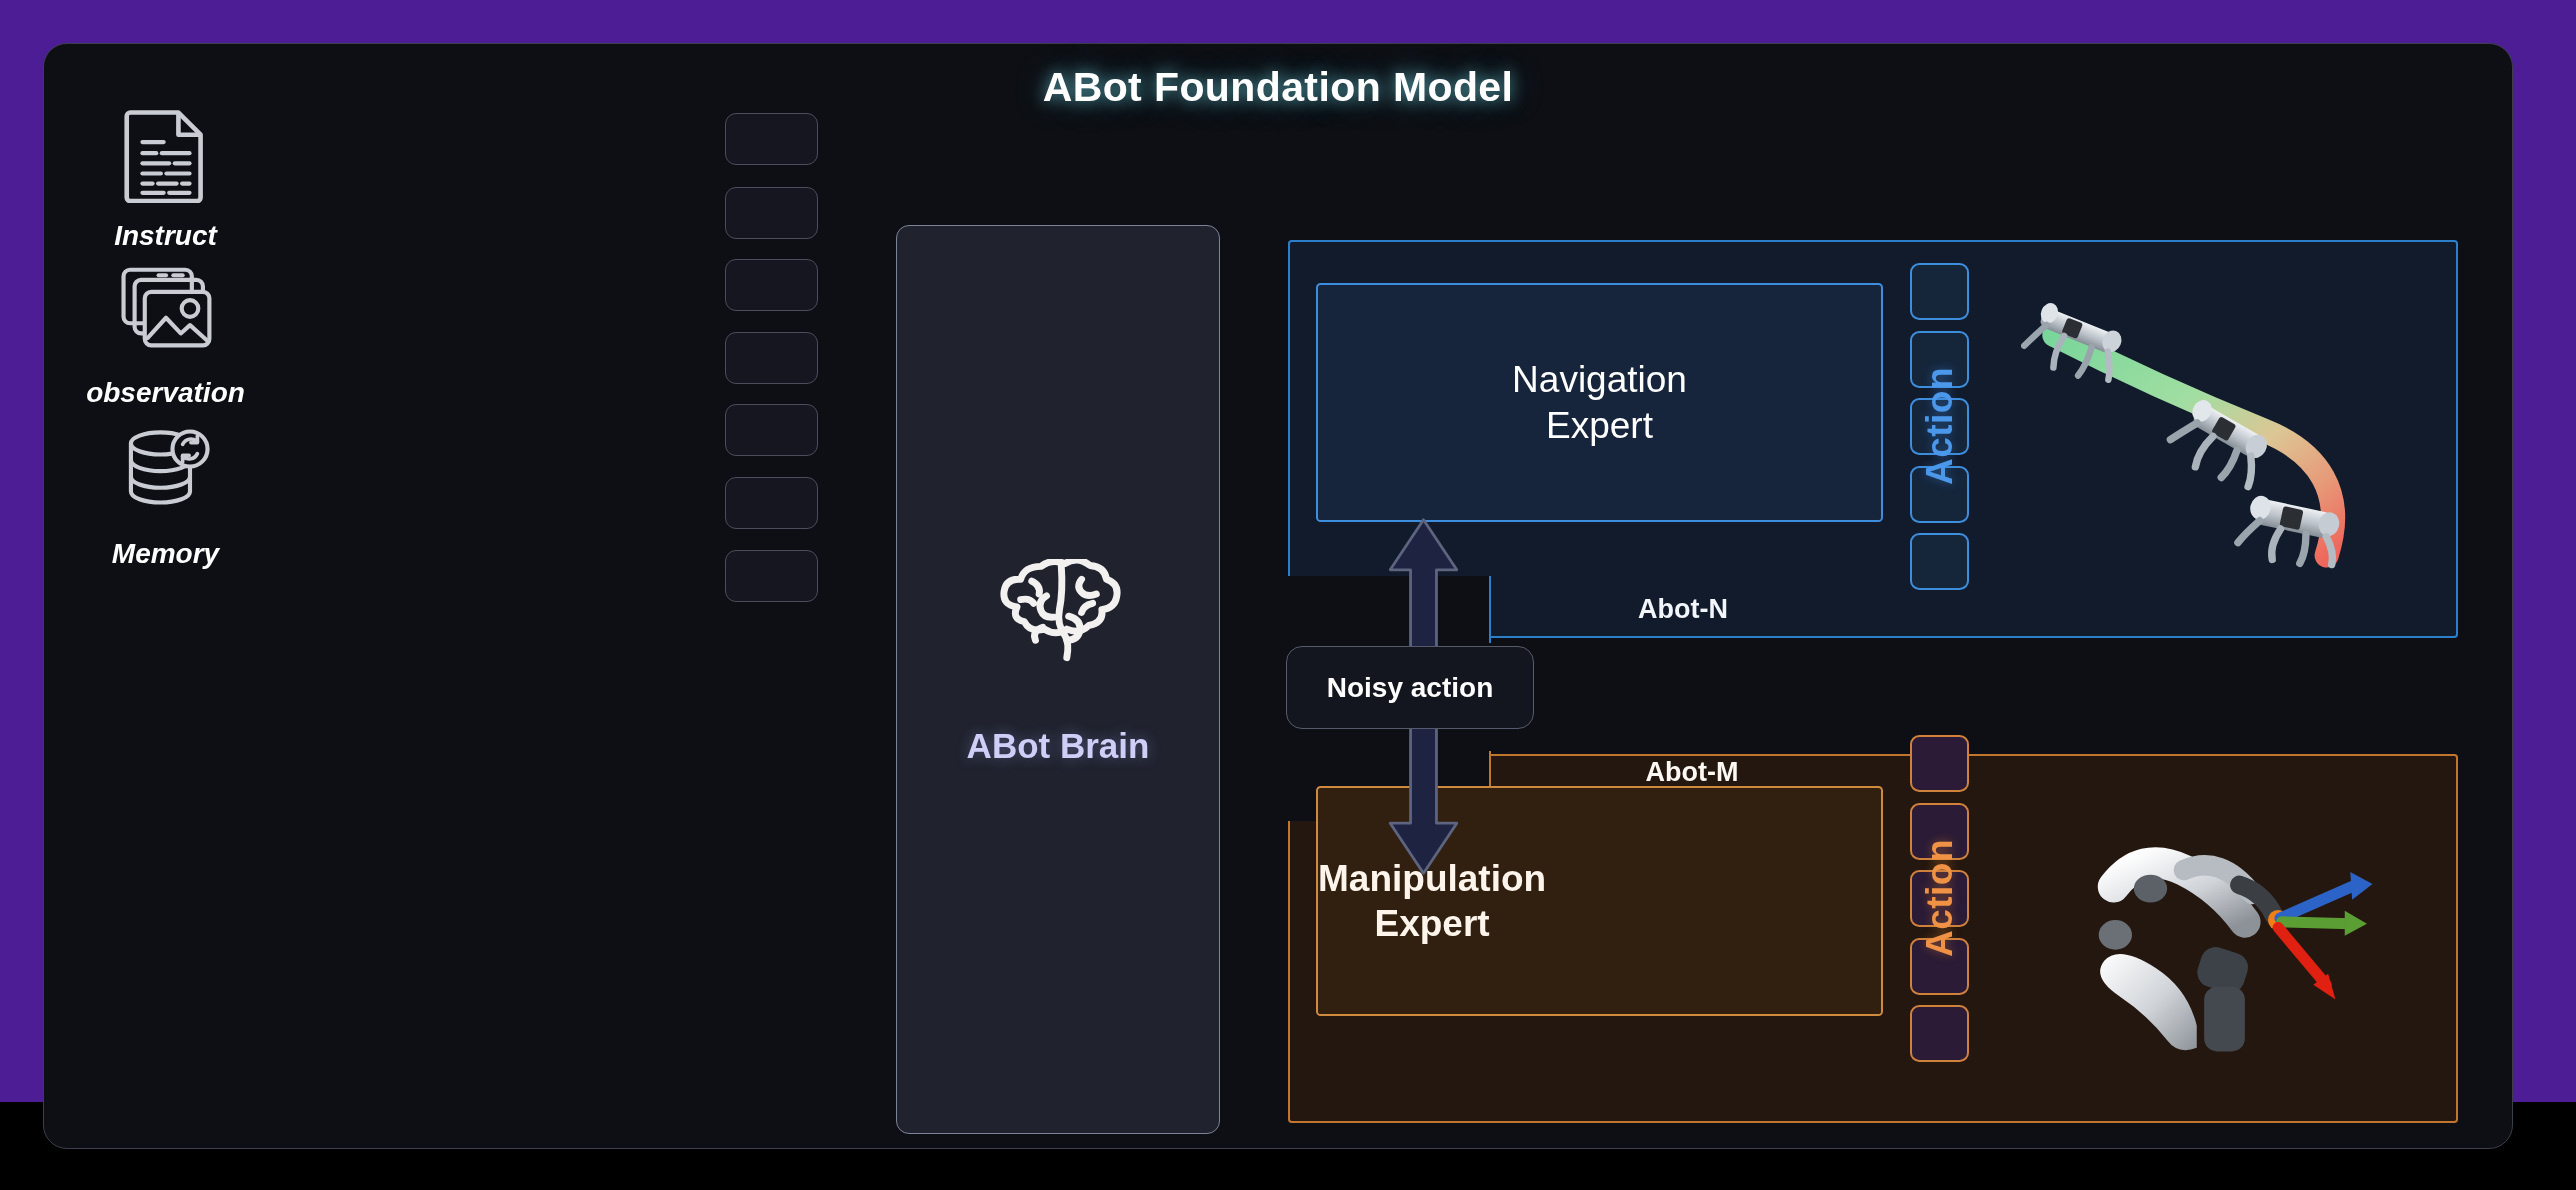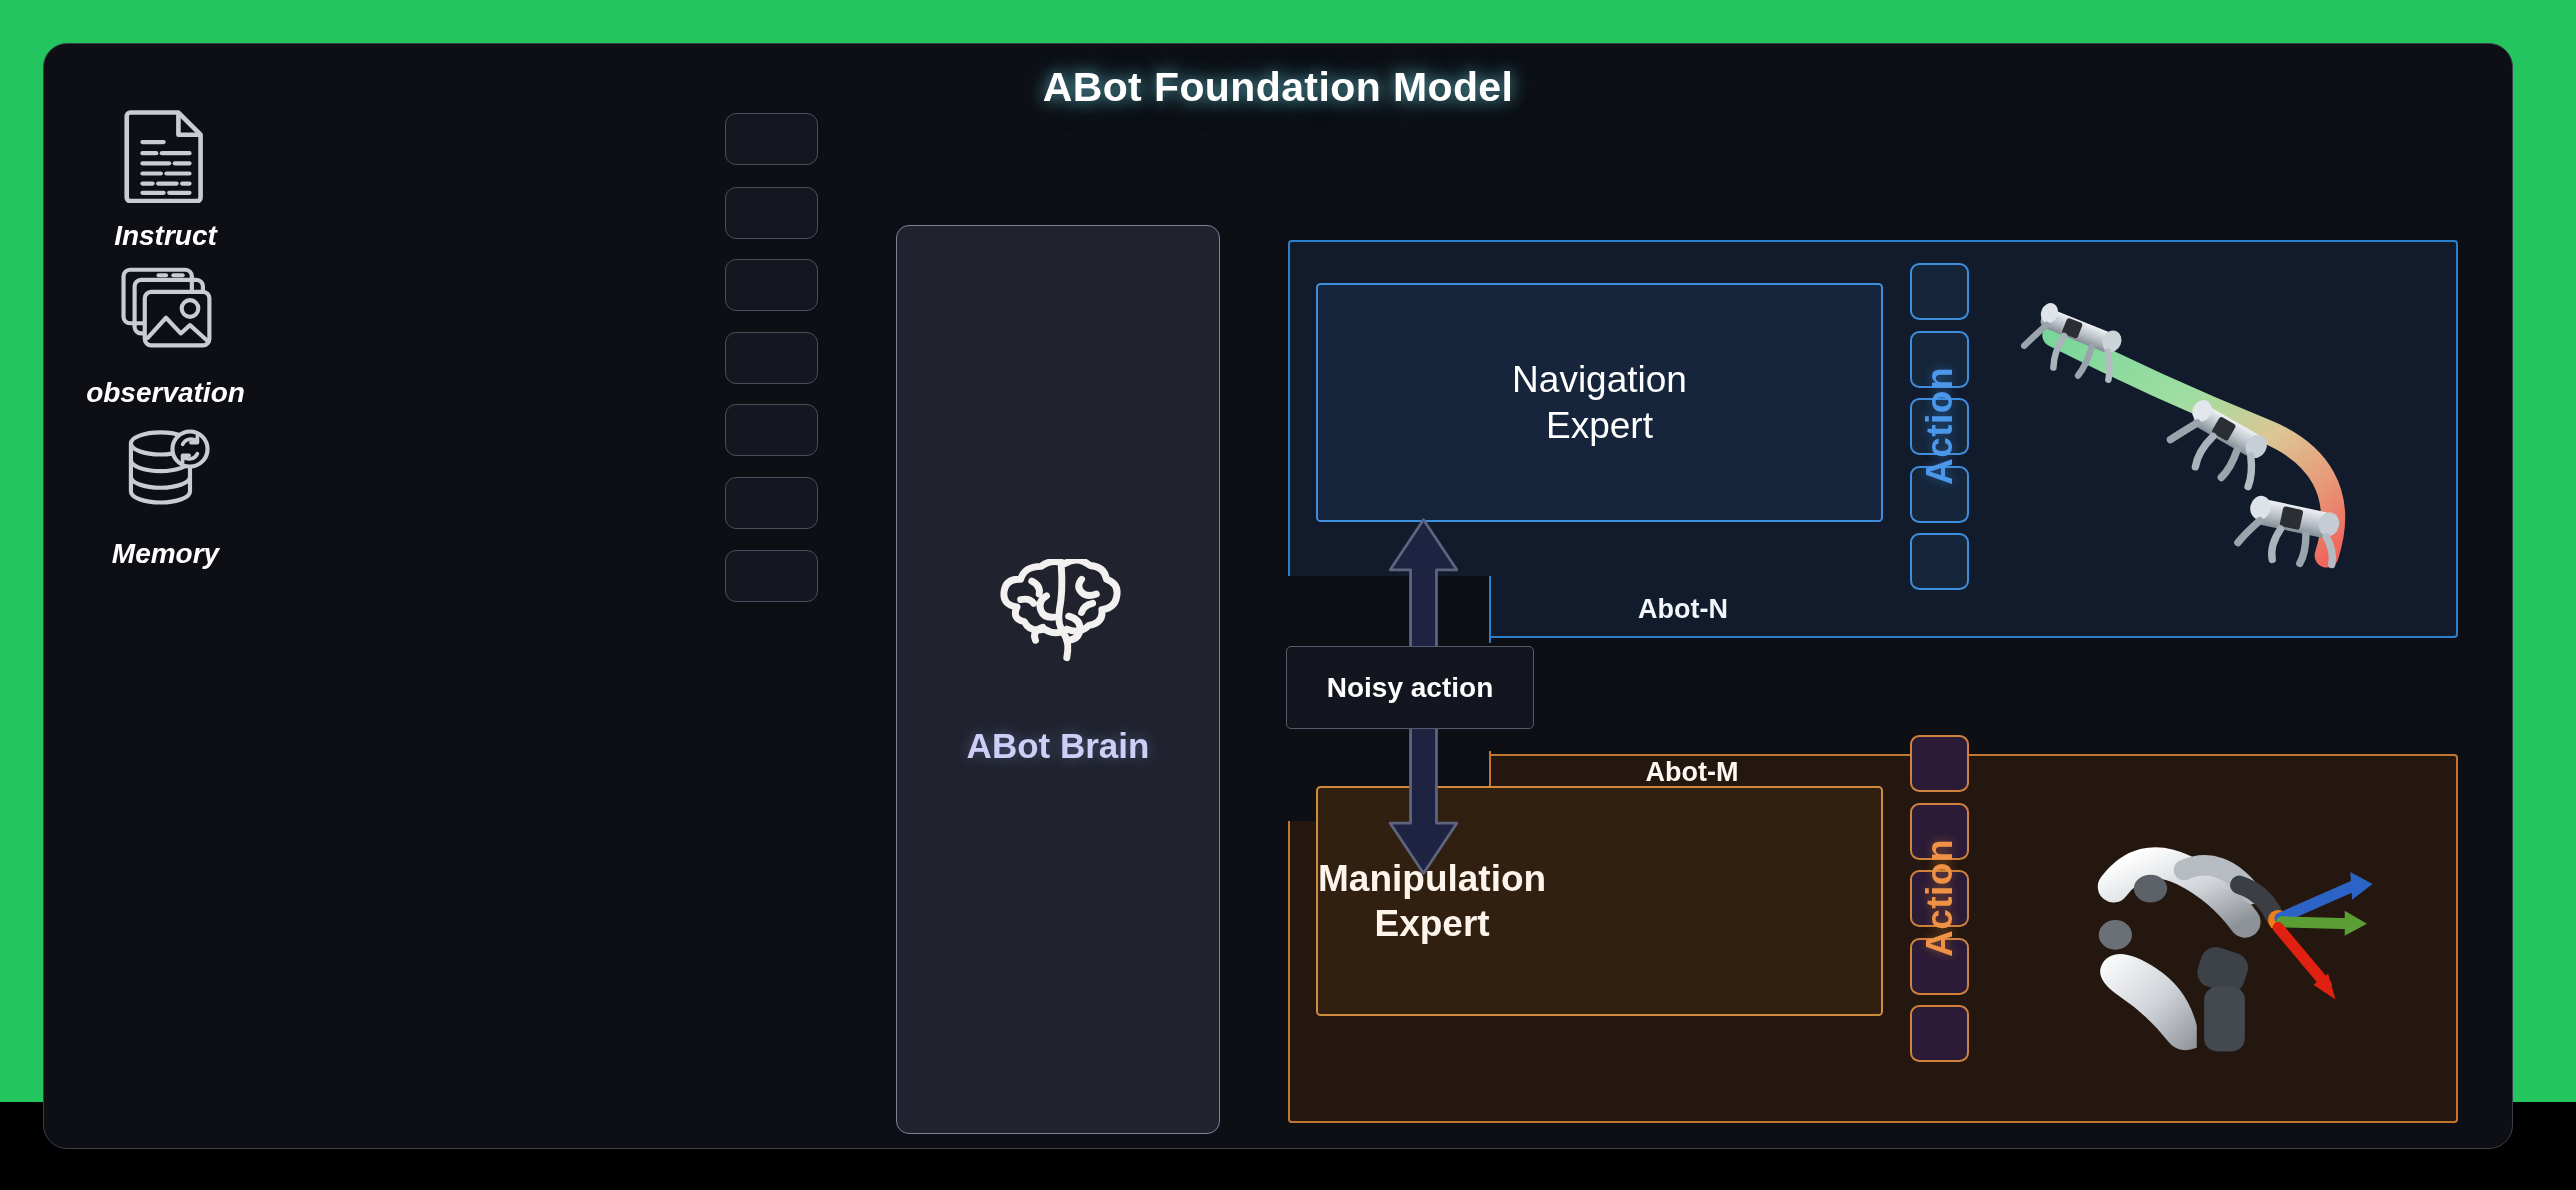--- a/index.html
+++ b/index.html
@@ -3,21 +3,21 @@
 <meta charset="utf-8">
 <style>
   * { box-sizing: border-box; margin: 0; padding: 0; }
   html, body {
     width: 2576px; height: 1191px;
     background: #000000;
     font-family: "Liberation Sans", sans-serif;
     overflow: hidden;
   }
 
-  #stage { position: relative; width: 2576px; height: 1102px; background: #22c55e; }
+  #stage { position: relative; width: 2576px; height: 1102px; background: #4c1d95; }
 
   
   #card {
     position: absolute; left: 43px; top: 43px;
     width: 2470px; height: 1106px;
     background: #0d0f14;
     border: 1.9px solid #3a3f4b;
     border-radius: 24px;
   }
 
@@ -134,21 +134,21 @@
     font-size: 37px; font-weight: bold; white-space: nowrap;
     letter-spacing: 0.5px; z-index: 5; pointer-events: none;
   }
   .act-word.blue  { color: #4b97ea; text-shadow: 0 0 9.3px rgba(60,130,220,.45); }
   .act-word.orange{ color: #ef9245; text-shadow: 0 0 9.3px rgba(220,130,50,.45); }
 
   
   #noisy-pill {
     position: absolute; left: 1242px; top: 602px;
     width: 248px; height: 83px;
-    background: #14161f; border: 1.9px solid #555b6b; border-radius: 5px;
+    background: #14161f; border: 1.9px solid #555b6b; border-radius: 16px;
     display: flex; align-items: center; justify-content: center;
     z-index: 6;
   }
   #noisy-pill .txt { font-size: 28px; font-weight: bold; color: #ffffff; }
   #arrow-svg { position: absolute; left: 1324px; top: 472px; z-index: 3; }
 
   
   #nav-robot { position: absolute; left: 1977px; top: 215px; }
   #man-robot { position: absolute; left: 2014px; top: 787px; }
 </style>

